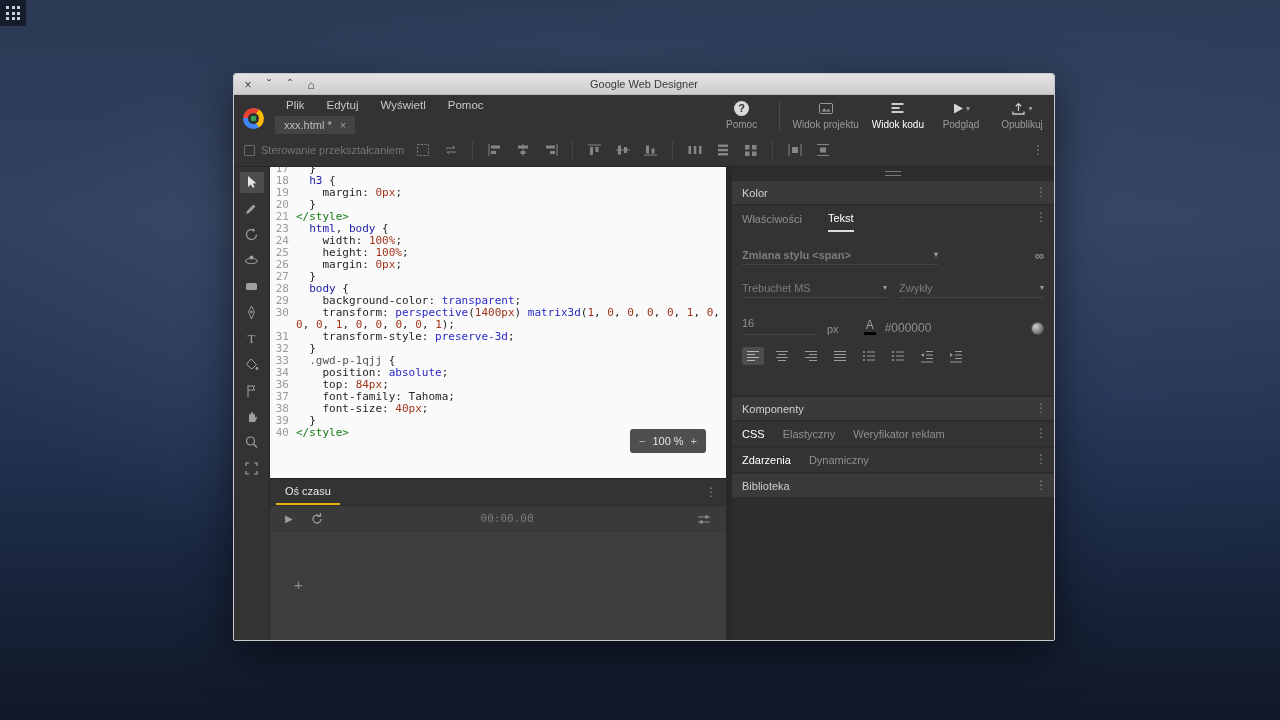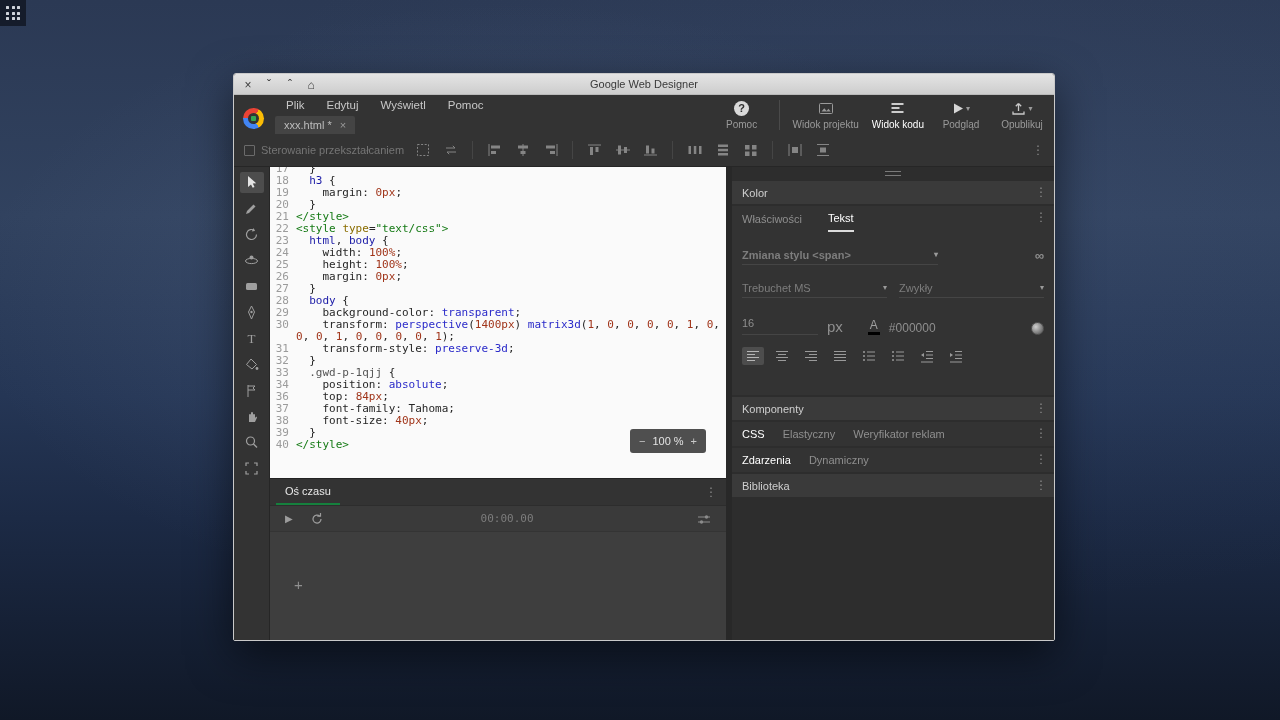--- a/index.html
+++ b/index.html
@@ -87,21 +87,21 @@
 
   .zoom-pill { position:absolute; right:20px; bottom:25px; width:76px; height:24px;
     background:#4f4f4f; border-radius:3px; display:flex; align-items:center;
     justify-content:space-between; padding:0 9px; font-size:11px; }
   .zoom-btn { color:#c9c9c9; }
   .zoom-val { color:#e3e3e3; }
 
   .timeline { flex:1; display:flex; flex-direction:column; background:#3e3e3e; border-top:1px solid #222; min-height:0; }
   .tl-header { height:26px; flex:none; background:#333; display:flex; align-items:stretch; position:relative; }
   .tl-tab { margin-left:6px; padding:0 9px; display:flex; align-items:center; color:#e8e8e8;
-    font-size:11px; border-bottom:2px solid #15803d; }
+    font-size:11px; border-bottom:2px solid #eab308; }
   .tl-header .kebab { position:absolute; right:9px; top:7px; }
   .tl-controls { height:27px; flex:none; background:#3a3a3a; border-top:1px solid #2d2d2d;
     border-bottom:1px solid #343434; display:flex; align-items:center; position:relative; padding:0 15px; gap:17px; }
   .tl-play { color:#9c9c9c; font-size:10px; }
   .tl-time { position:absolute; left:52%; transform:translateX(-50%); color:#7d7d7d;
     font-size:11px; font-family:"DejaVu Sans Mono", monospace; }
   .tl-settings { position:absolute; right:15px; top:7px; }
   .tl-body { flex:1; position:relative; background:#3e3e3e; }
   .tl-add { position:absolute; left:24px; top:44px; color:#909090; font-size:15px; }
 
@@ -118,21 +118,21 @@
   .tp-tab.active { color:#fff; border-bottom:2px solid #dcdcdc; }
   .tp-style-row { display:flex; align-items:center; padding:13px 10px 0; gap:10px;font-weight:bold; }
   .select { display:flex; justify-content:space-between; align-items:center; color:#7d7d7d;
     font-size:11px; border-bottom:1px solid #454545; height:20px; }
   .style-select { width:196px; }
   .link-ico { margin-left:auto; color:#8f8f8f; font-size:13px; line-height:1; }
   .tp-font-row { display:flex; gap:12px; padding:13px 10px 4px; }
   .tp-font-row .select { flex:1; }
   .tp-size-row { display:flex; align-items:flex-end; padding:15px 10px 0; gap:9px; }
   .fsize { width:76px; border-bottom:1px solid #454545; color:#8f8f8f; font-size:11px; height:18px; }
-  .unit { color:#8f8f8f; font-size:15px; }
+  .unit { color:#8f8f8f; font-size:11px; }
   .color-a { margin-left:16px; color:#9f9f9f; font-size:12px; border-bottom:3px solid #000;
     line-height:13px; padding:0 2px; }
   .hex { color:#8f8f8f; font-size:12px; }
   .wheel { margin-left:auto; width:13px; height:13px; border-radius:50%;
     background:radial-gradient(circle at 35% 35%, #cfcfcf, #6f6f6f 72%); border:1px solid #555; }
   .tp-align-row { display:flex; gap:7px; padding:12px 10px 30px; align-items:center; }
   .al-btn { width:22px; height:18px; display:flex; align-items:center; justify-content:center; border-radius:2px; }
   .al-btn.selected { background:#4d4d4d; }
   .rp-row { height:24px; flex:none; background:#333; margin-bottom:2px; display:flex;
     align-items:center; gap:18px; padding-left:10px; position:relative; }
@@ -419,24 +419,20 @@
               </div>
               <div class="cl">
                 <span class="ln">20</span>
                 <span class="lc"><span class="tk-p">  }</span></span>
               </div>
               <div class="cl">
                 <span class="ln">21</span>
                 <span class="lc"><span class="tk-t">&lt;/style&gt;</span></span>
               </div>
               <div class="cl">
-                <span class="ln">22</span>
-                <span class="lc"><span class="tk-t">&lt;style</span><span class="tk-p"> </span><span class="tk-a">type</span><span class="tk-p">=</span><span class="tk-s">"text/css"</span><span class="tk-t">&gt;</span></span>
-              </div>
-              <div class="cl">
                 <span class="ln">23</span>
                 <span class="lc"><span class="tk-p">  </span><span class="tk-sel">html</span><span class="tk-p">, </span><span class="tk-sel">body</span><span class="tk-p"> {</span></span>
               </div>
               <div class="cl">
                 <span class="ln">24</span>
                 <span class="lc"><span class="tk-p">    </span><span class="tk-pr">width</span><span class="tk-p">: </span><span class="tk-n">100%</span><span class="tk-p">;</span></span>
               </div>
               <div class="cl">
                 <span class="ln">25</span>
                 <span class="lc"><span class="tk-p">    </span><span class="tk-pr">height</span><span class="tk-p">: </span><span class="tk-n">100%</span><span class="tk-p">;</span></span>

